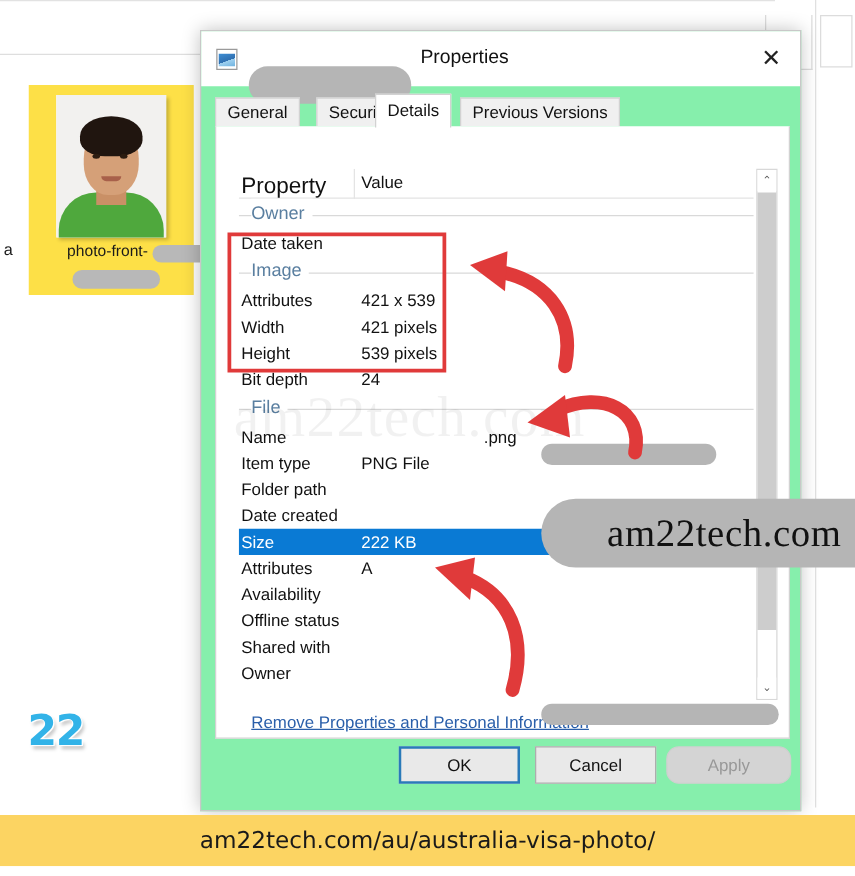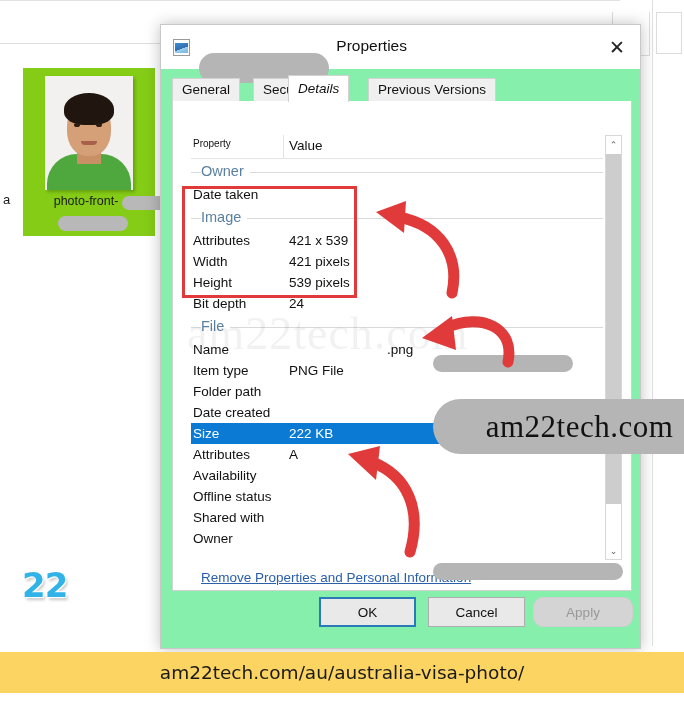--- a/index.html
+++ b/index.html
@@ -32,21 +32,21 @@
   }
   .exp-toolbar-line {
     position: absolute;
     left: 0; top: 0; width: 620px; height: 1px;
     background: #e2e2e2;
   }
   .file-tile {
     position: absolute;
     left: 23px; top: 68px;
     width: 132px; height: 168px;
-    background: #84cc16;
+    background: #fde047;
   }
   .thumb-frame {
     position: absolute;
     left: 22px; top: 8px;
     width: 88px; height: 114px;
     background: #ffffff;
     box-shadow: 2px 2px 3px rgba(0,0,0,0.22);
     overflow: hidden;
   }
   
@@ -232,21 +232,21 @@
     left: 18px; top: 34px;
     width: 412px; height: 425px;
     background: #ffffff;
     overflow: hidden;
   }
   .col-head {
     position: absolute; left: 0; top: 0;
     width: 412px; height: 24px;
     border-bottom: 1px solid #e4e4e4;
   }
-  .col-head .c1 { position: absolute; left: 2px; top: 3px; font-size: 10px; color: #111; }
+  .col-head .c1 { position: absolute; left: 2px; top: 3px; font-size: 18px; color: #111; }
   .col-head .c2 { position: absolute; left: 98px; top: 3px; font-size: 13.5px; color: #111; }
   .col-sep {
     position: absolute; left: 92px; top: 0;
     width: 1px; height: 24px; background: #e4e4e4;
   }
 
   .rows { position: absolute; left: 0; top: 24px; width: 412px; }
   .row {
     position: relative;
     height: 21px;
@@ -433,21 +433,21 @@
       <div class="title-text">
         <span style="display:inline-block;width:130px;"></span><span> Properties</span>
       </div>
       <div class="title-redact"></div>
       <div class="close-btn">✕</div>
     </div>
 
     <div class="tabstrip">
       <div class="tab" style="left:0px;">General</div>
       <div class="tab" style="left:81px;">Security</div>
-      <div class="tab active" style="left:116px;font-style:italic;">Details</div>
+      <div class="tab active" style="left:128px;">Details</div>
       <div class="tab" style="left:196px;">Previous Versions</div>
     </div>
 
     <div class="tabpanel">
 
       <div class="proplist">
         <div class="col-head">
           <div class="col-sep"></div>
           <div class="c1">Property</div>
           <div class="c2">Value</div>

